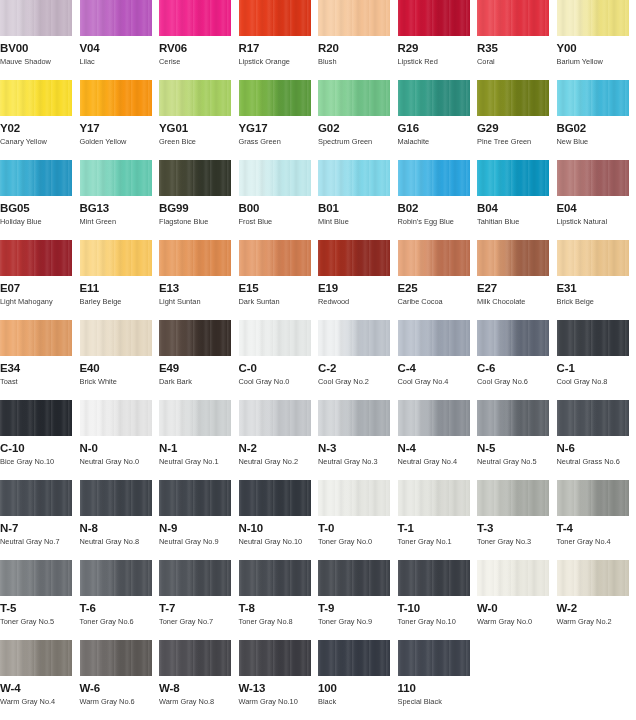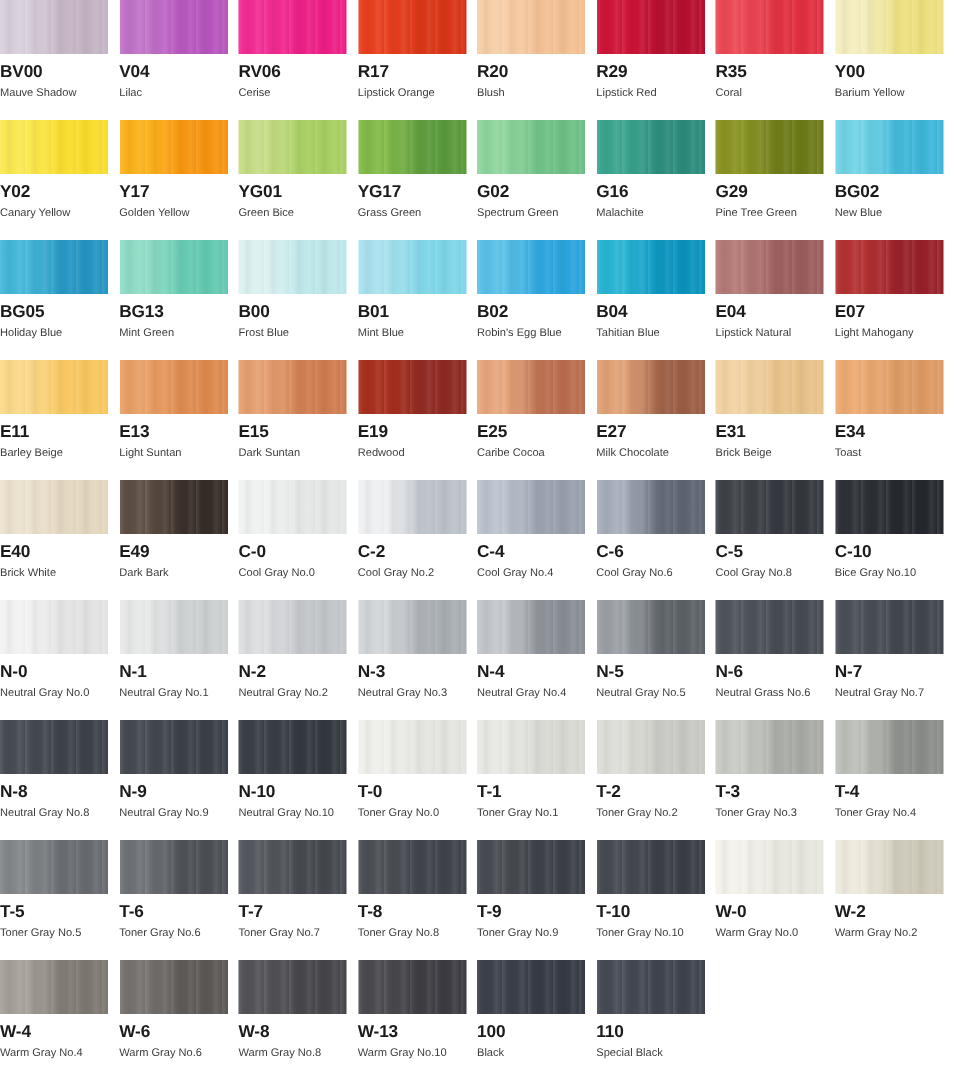--- a/index.html
+++ b/index.html
@@ -190,20 +190,27 @@
       <div class="cname">Holiday Blue</div>
     </div>
     <div class="cell">
       <div class="swatch" style="background: linear-gradient(90deg, rgb(144, 220, 198) 0%, rgb(144, 220, 198) 26%, rgb(99, 201, 176) 62%, rgb(99, 201, 176) 100%);">
         <div class="grain"></div>
       </div>
       <div class="code">BG13</div>
       <div class="cname">Mint Green</div>
     </div>
     <div class="cell">
+      <div class="swatch" style="background: linear-gradient(90deg, rgb(75, 76, 56) 0%, rgb(75, 76, 56) 26%, rgb(50, 54, 42) 62%, rgb(50, 54, 42) 100%);">
+        <div class="grain"></div>
+      </div>
+      <div class="code">BG99</div>
+      <div class="cname">Flagstone Blue</div>
+    </div>
+    <div class="cell">
       <div class="swatch" style="background: linear-gradient(90deg, rgb(221, 241, 241) 0%, rgb(221, 241, 241) 26%, rgb(189, 231, 234) 62%, rgb(189, 231, 234) 100%);">
         <div class="grain"></div>
       </div>
       <div class="code">B00</div>
       <div class="cname">Frost Blue</div>
     </div>
     <div class="cell">
       <div class="swatch" style="background: linear-gradient(90deg, rgb(168, 226, 238) 0%, rgb(168, 226, 238) 26%, rgb(127, 214, 232) 62%, rgb(127, 214, 232) 100%);">
         <div class="grain"></div>
       </div>
@@ -333,21 +340,21 @@
       <div class="swatch" style="background: linear-gradient(90deg, rgb(167, 174, 187) 0%, rgb(167, 174, 187) 26%, rgb(94, 101, 115) 62%, rgb(94, 101, 115) 100%);">
         <div class="grain"></div>
       </div>
       <div class="code">C-6</div>
       <div class="cname">Cool Gray No.6</div>
     </div>
     <div class="cell">
       <div class="swatch" style="background: linear-gradient(90deg, rgb(63, 67, 73) 0%, rgb(63, 67, 73) 26%, rgb(52, 56, 62) 62%, rgb(52, 56, 62) 100%);">
         <div class="grain"></div>
       </div>
-      <div class="code">C-5</div>
+      <div class="code">C-1</div>
       <div class="cname">Cool Gray No.8</div>
     </div>
     <div class="cell">
       <div class="swatch" style="background: linear-gradient(90deg, rgb(46, 50, 56) 0%, rgb(46, 50, 56) 26%, rgb(36, 40, 46) 62%, rgb(36, 40, 46) 100%);">
         <div class="grain"></div>
       </div>
       <div class="code">C-10</div>
       <div class="cname">Bice Gray No.10</div>
     </div>
     <div class="cell">
@@ -433,27 +440,20 @@
       </div>
       <div class="code">T-0</div>
       <div class="cname">Toner Gray No.0</div>
     </div>
     <div class="cell">
       <div class="swatch" style="background: linear-gradient(90deg, rgb(232, 233, 228) 0%, rgb(232, 233, 228) 26%, rgb(216, 217, 211) 62%, rgb(216, 217, 211) 100%);">
         <div class="grain"></div>
       </div>
       <div class="code">T-1</div>
       <div class="cname">Toner Gray No.1</div>
-    </div>
-    <div class="cell">
-      <div class="swatch" style="background: linear-gradient(90deg, rgb(221, 222, 216) 0%, rgb(221, 222, 216) 26%, rgb(200, 201, 195) 62%, rgb(200, 201, 195) 100%);">
-        <div class="grain"></div>
-      </div>
-      <div class="code">T-2</div>
-      <div class="cname">Toner Gray No.2</div>
     </div>
     <div class="cell">
       <div class="swatch" style="background: linear-gradient(90deg, rgb(201, 203, 197) 0%, rgb(201, 203, 197) 26%, rgb(168, 171, 165) 62%, rgb(168, 171, 165) 100%);">
         <div class="grain"></div>
       </div>
       <div class="code">T-3</div>
       <div class="cname">Toner Gray No.3</div>
     </div>
     <div class="cell">
       <div class="swatch" style="background: linear-gradient(90deg, rgb(189, 191, 185) 0%, rgb(189, 191, 185) 26%, rgb(138, 141, 137) 62%, rgb(138, 141, 137) 100%);">

